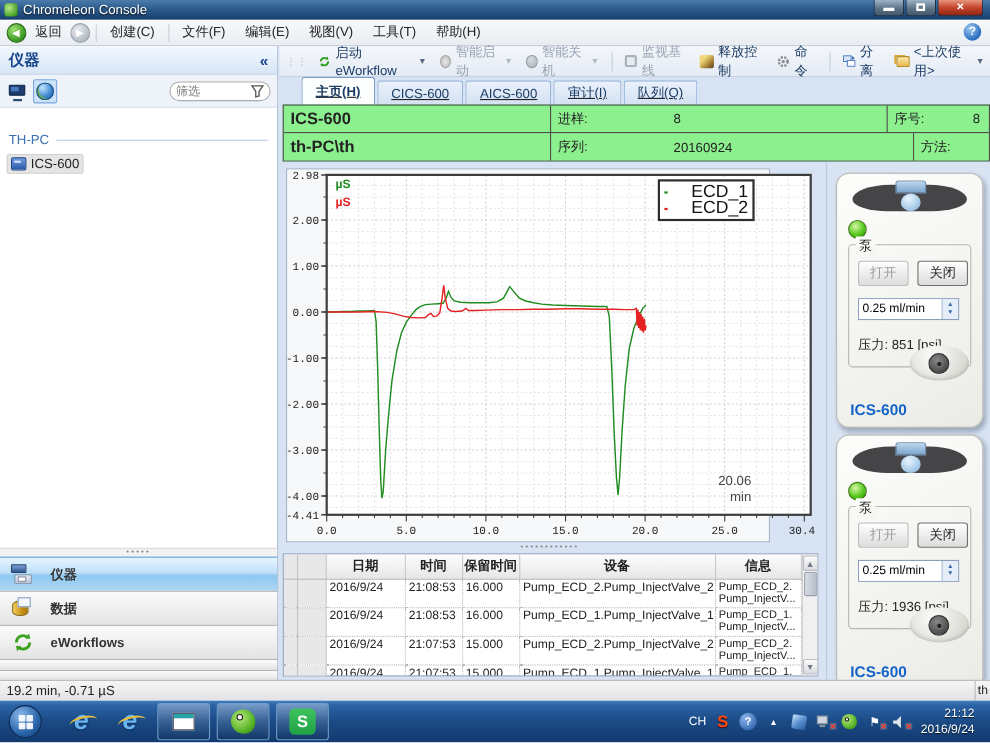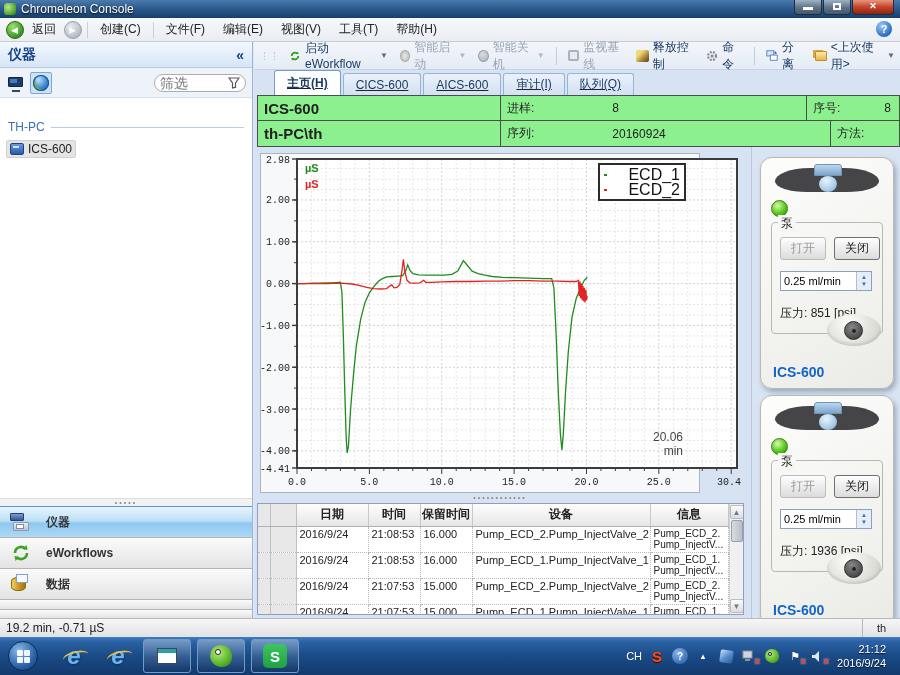--- a/index.html
+++ b/index.html
@@ -50,21 +50,21 @@
     border:1px solid #0e2848; border-radius:1px; }
   .mini-monitor .scr i { position:absolute; left:1px; top:1px; width:7px; height:4px; background:#4a78c0; display:block; }
   .mini-monitor .base { position:absolute; left:6px; bottom:0; width:8px; height:2px; background:#2a4a78; }
   .globe-btn { width:22px; height:22px; border:1px solid #7aa8dc; background:#cde2f8; border-radius:2px;
     display:flex; align-items:center; justify-content:center; }
   .globe { width:16px; height:16px; border-radius:50%;
     background:radial-gradient(circle at 35% 30%, #bfe3ff, #3e86d0 55%, #1c5aa0);
     box-shadow:inset 0 0 0 1px #1a5088, inset 3px -2px 0 -1px #6fae52; }
   .filter-box { margin-left:auto; width:92px; height:18px; border:1px solid #adadad; border-radius:9px;
     background:#fff; display:flex; align-items:center; padding:0 5px; }
-  .filter-box input { border:none; outline:none; width:60px; font-size:14px; color:#666; background:transparent; }
+  .filter-box input { border:none; outline:none; width:60px; font-size:11px; color:#666; background:transparent; }
   .funnel { margin-left:auto; }
   .tree { padding:8px 4px 0 4px; }
   .tree-group { display:flex; align-items:center; gap:6px; padding:2px 4px;margin-top:12px; }
   .tree-group .glabel { color:#3a70b4; font-size:12px; }
   .tree-group .rule { flex:1; height:1px; background:#b8cce4; }
   .tree-item { display:flex; align-items:center; gap:4px; margin:4px 0 0 2px; padding:1px 3px; width:max-content;
     background:#e4e4e4; border:1px solid #d0d0d0; border-radius:2px; }
   .dev-icon { width:14px; height:12px; background:linear-gradient(#6a9ade,#2a5aa8); border:1px solid #1c4488;
     border-radius:2px; position:relative; }
   .dev-icon i { position:absolute; left:2px; top:2px; width:6px; height:2px; background:#cfe2ff; display:block; }
@@ -175,21 +175,21 @@
     background:radial-gradient(circle at 40% 30%, #fcfcfa, #dcdcd6 70%, #c8c8c0); box-shadow:inset 0 -2px 3px rgba(0,0,0,.12); }
   .pc-valve .inner { position:absolute; left:17px; top:7px; width:19px; height:19px; border-radius:50%;
     background:radial-gradient(circle at 40% 32%, #888, #555 60%, #333); border:1px solid #2c2c2c; }
   .pc-valve .inner i { position:absolute; left:6px; top:6px; width:6px; height:6px; border-radius:50%; background:#222; border:1px solid #777; display:block; }
   .pc-name { position:absolute; left:12px; bottom:8px; font-size:14px; font-weight:bold; color:#1464c8; }
 
   
   .statusbar { position:absolute; left:0; top:618px; width:900px; height:19px;
     background:linear-gradient(#f6f6f6,#e2e2e6); border-top:1px solid #b4b8c0; display:flex; align-items:center; }
   .statusbar .stext { padding-left:6px; font-size:12px; flex:1; }
-  .statusbar .suser { width:38px; height:100%; border-left:1px solid #b8b8b8; display:flex; align-items:center; justify-content:center; font-size:11px; }
+  .statusbar .suser { width:14px; height:100%; border-left:1px solid #b8b8b8; display:flex; align-items:center; justify-content:center; font-size:11px; }
 
   
   .taskbar { position:absolute; left:0; top:637px; width:900px; height:38px;
     background:linear-gradient(#3f7ec0 0%, #2a62a4 12%, #1b4a85 50%, #123a6e 100%); display:flex; align-items:center; }
   .orb { width:30px; height:30px; border-radius:50%; margin:0 14px 0 8px; position:relative;
     background:radial-gradient(circle at 35% 30%, #8ab8ea, #2a64aa 60%, #113a70); border:1px solid #0e2c54; }
   .orb .panes { position:absolute; left:8px; top:8px; width:14px; height:14px; display:grid;
     grid-template-columns:6px 6px; grid-template-rows:6px 6px; gap:1px; }
   .orb .panes i { background:#fff; border-radius:1px; opacity:.92; display:block; }
   .tk-plain { width:34px; height:34px; display:flex; align-items:center; justify-content:center; margin:0 5px; }
@@ -289,36 +289,36 @@
       <div class="splitter-dots">•••••</div>
       <div class="nav-row active">
         <span class="nav-icon icon-instr">
             <span class="a"></span>
             <span class="b"></span>
             <span class="c"></span>
           </span>
         <span>仪器</span>
       </div>
       <div class="nav-row">
+        <span class="nav-icon icon-db">
+            <span class="cyl"></span>
+            <span class="chart"></span>
+          </span>
+        <span>数据</span>
+      </div>
+      <div class="nav-row">
         <span class="nav-icon">
           <svg class="eflow-svg" width="22" height="20" viewBox="0 0 22 20">
               <path d="M5 10a6 6 0 0 1 10.5-4" fill="none" stroke="#3aa420" stroke-width="2.6"></path>
               <path d="M16.5 2l1 5-5-1z" fill="#3aa420"></path>
               <path d="M17 10a6 6 0 0 1-10.5 4" fill="none" stroke="#3aa420" stroke-width="2.6"></path>
               <path d="M5.5 18l-1-5 5 1z" fill="#3aa420"></path>
             </svg>
         </span>
         <span>eWorkflows</span>
-      </div>
-      <div class="nav-row">
-        <span class="nav-icon icon-db">
-            <span class="cyl"></span>
-            <span class="chart"></span>
-          </span>
-        <span>数据</span>
       </div>
       <div class="nav-row" style="height:10px;"></div>
       <div class="nav-row" style="height:9px;"></div>
     </div>
   </div>
 
   <div class="main">
 
     <div class="main-toolbar">
       <span class="grip">⋮⋮</span>

